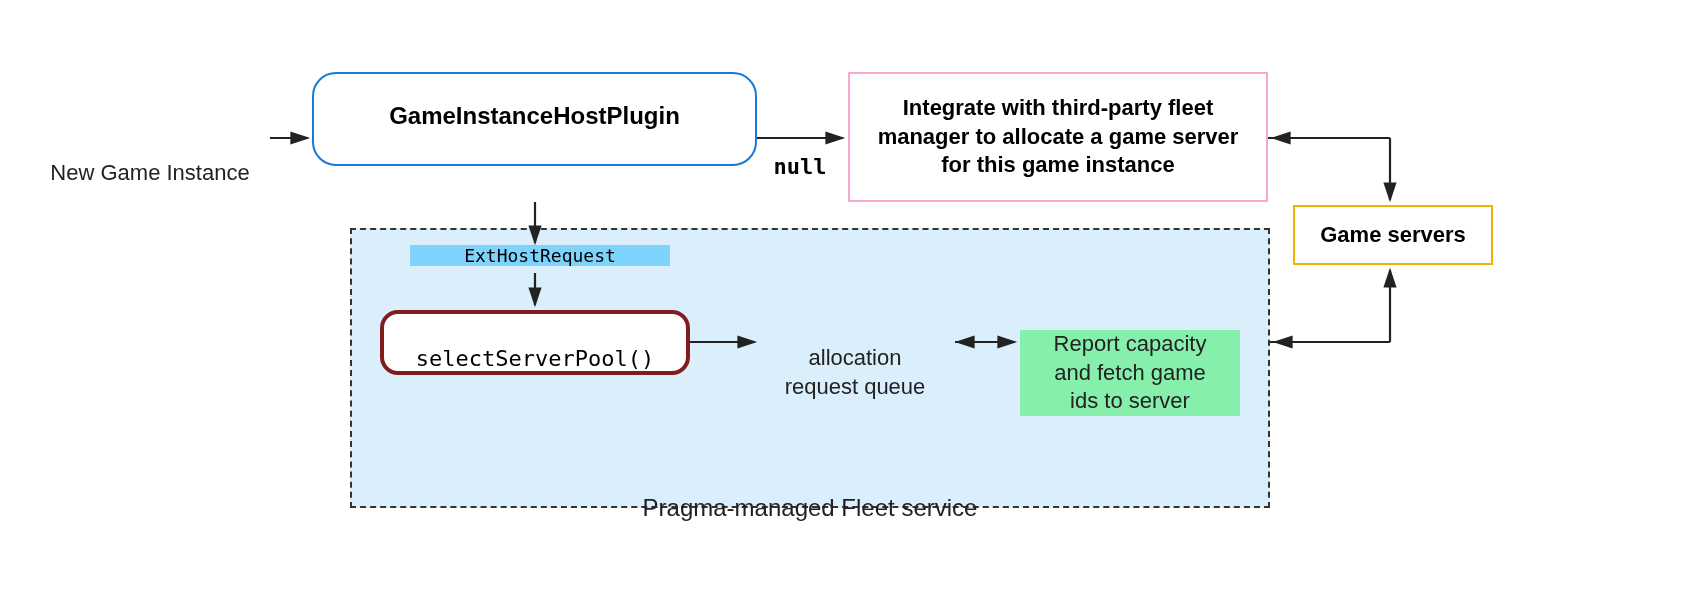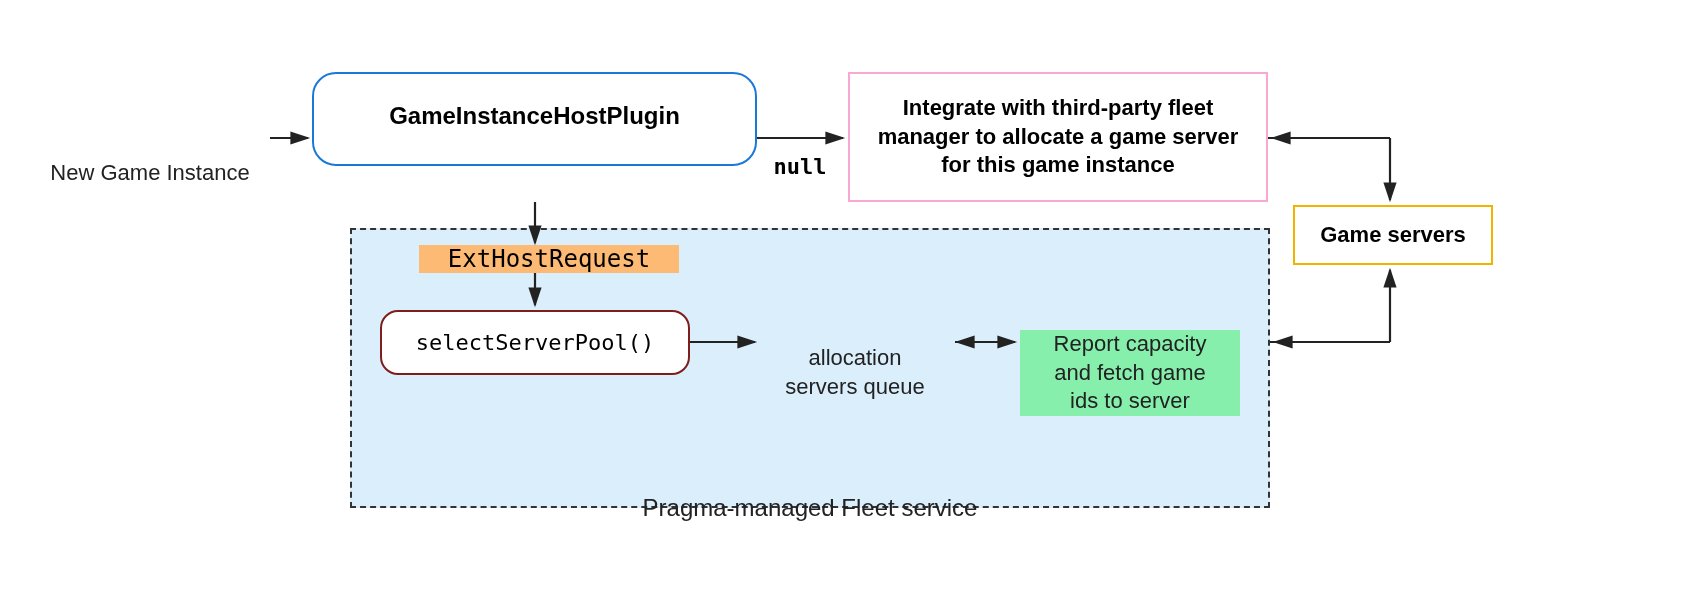--- a/index.html
+++ b/index.html
@@ -68,31 +68,31 @@
 </div>
 
 <div class="node" style="left:848px; top:72px; width:420px; height:130px; border:2px solid #f9a8d4;">
   <div class="bold" style="font-size:22px; line-height:1.3; padding:0 18px;">Integrate with third-party fleet manager to allocate a game server for this game instance</div>
 </div>
 
 <div class="node" style="left:1293px; top:205px; width:200px; height:60px; border:2px solid #f0b400;align-items:center;">
   <div class="bold" style="font-size:22px;">Game servers</div>
 </div>
 
-<div class="mono-label" style="left:419px; top:245px; width:260px; font-size:24px; background:#fdba74;">
+<div class="mono-label" style="left:410px; top:245px; width:260px; font-size:18px; background:#7dd3fc;">
   <span>ExtHostRequest</span>
 </div>
 
-<div class="node" style="left:380px; top:310px; width:310px; height:65px; border:2px solid #7f1d1d; border-radius:18px; background:#fff;">
+<div class="node" style="left:380px; top:310px; width:310px; height:65px; border:4px solid #7f1d1d; border-radius:18px; background:#fff;justify-content:flex-end;">
   <div class="mono" style="font-size:22px;">selectServerPool()</div>
 </div>
 
 <div class="label-text" style="left:760px; top:312px; width:190px;">
   <span>allocation</span><br>
-  <span>servers queue</span>
+  <span>request queue</span>
 </div>
 
 <div class="label-text" style="left:1020px; top:298px; width:220px; background:#86efac;">
   <span>Report capacity</span><br>
   <span>and fetch game</span><br>
   <span>ids to server</span>
 </div>
 
 <div class="label-text" style="left:560px; top:460px; width:500px; font-size:24px;">
   <span>Pragma-managed Fleet service</span>

